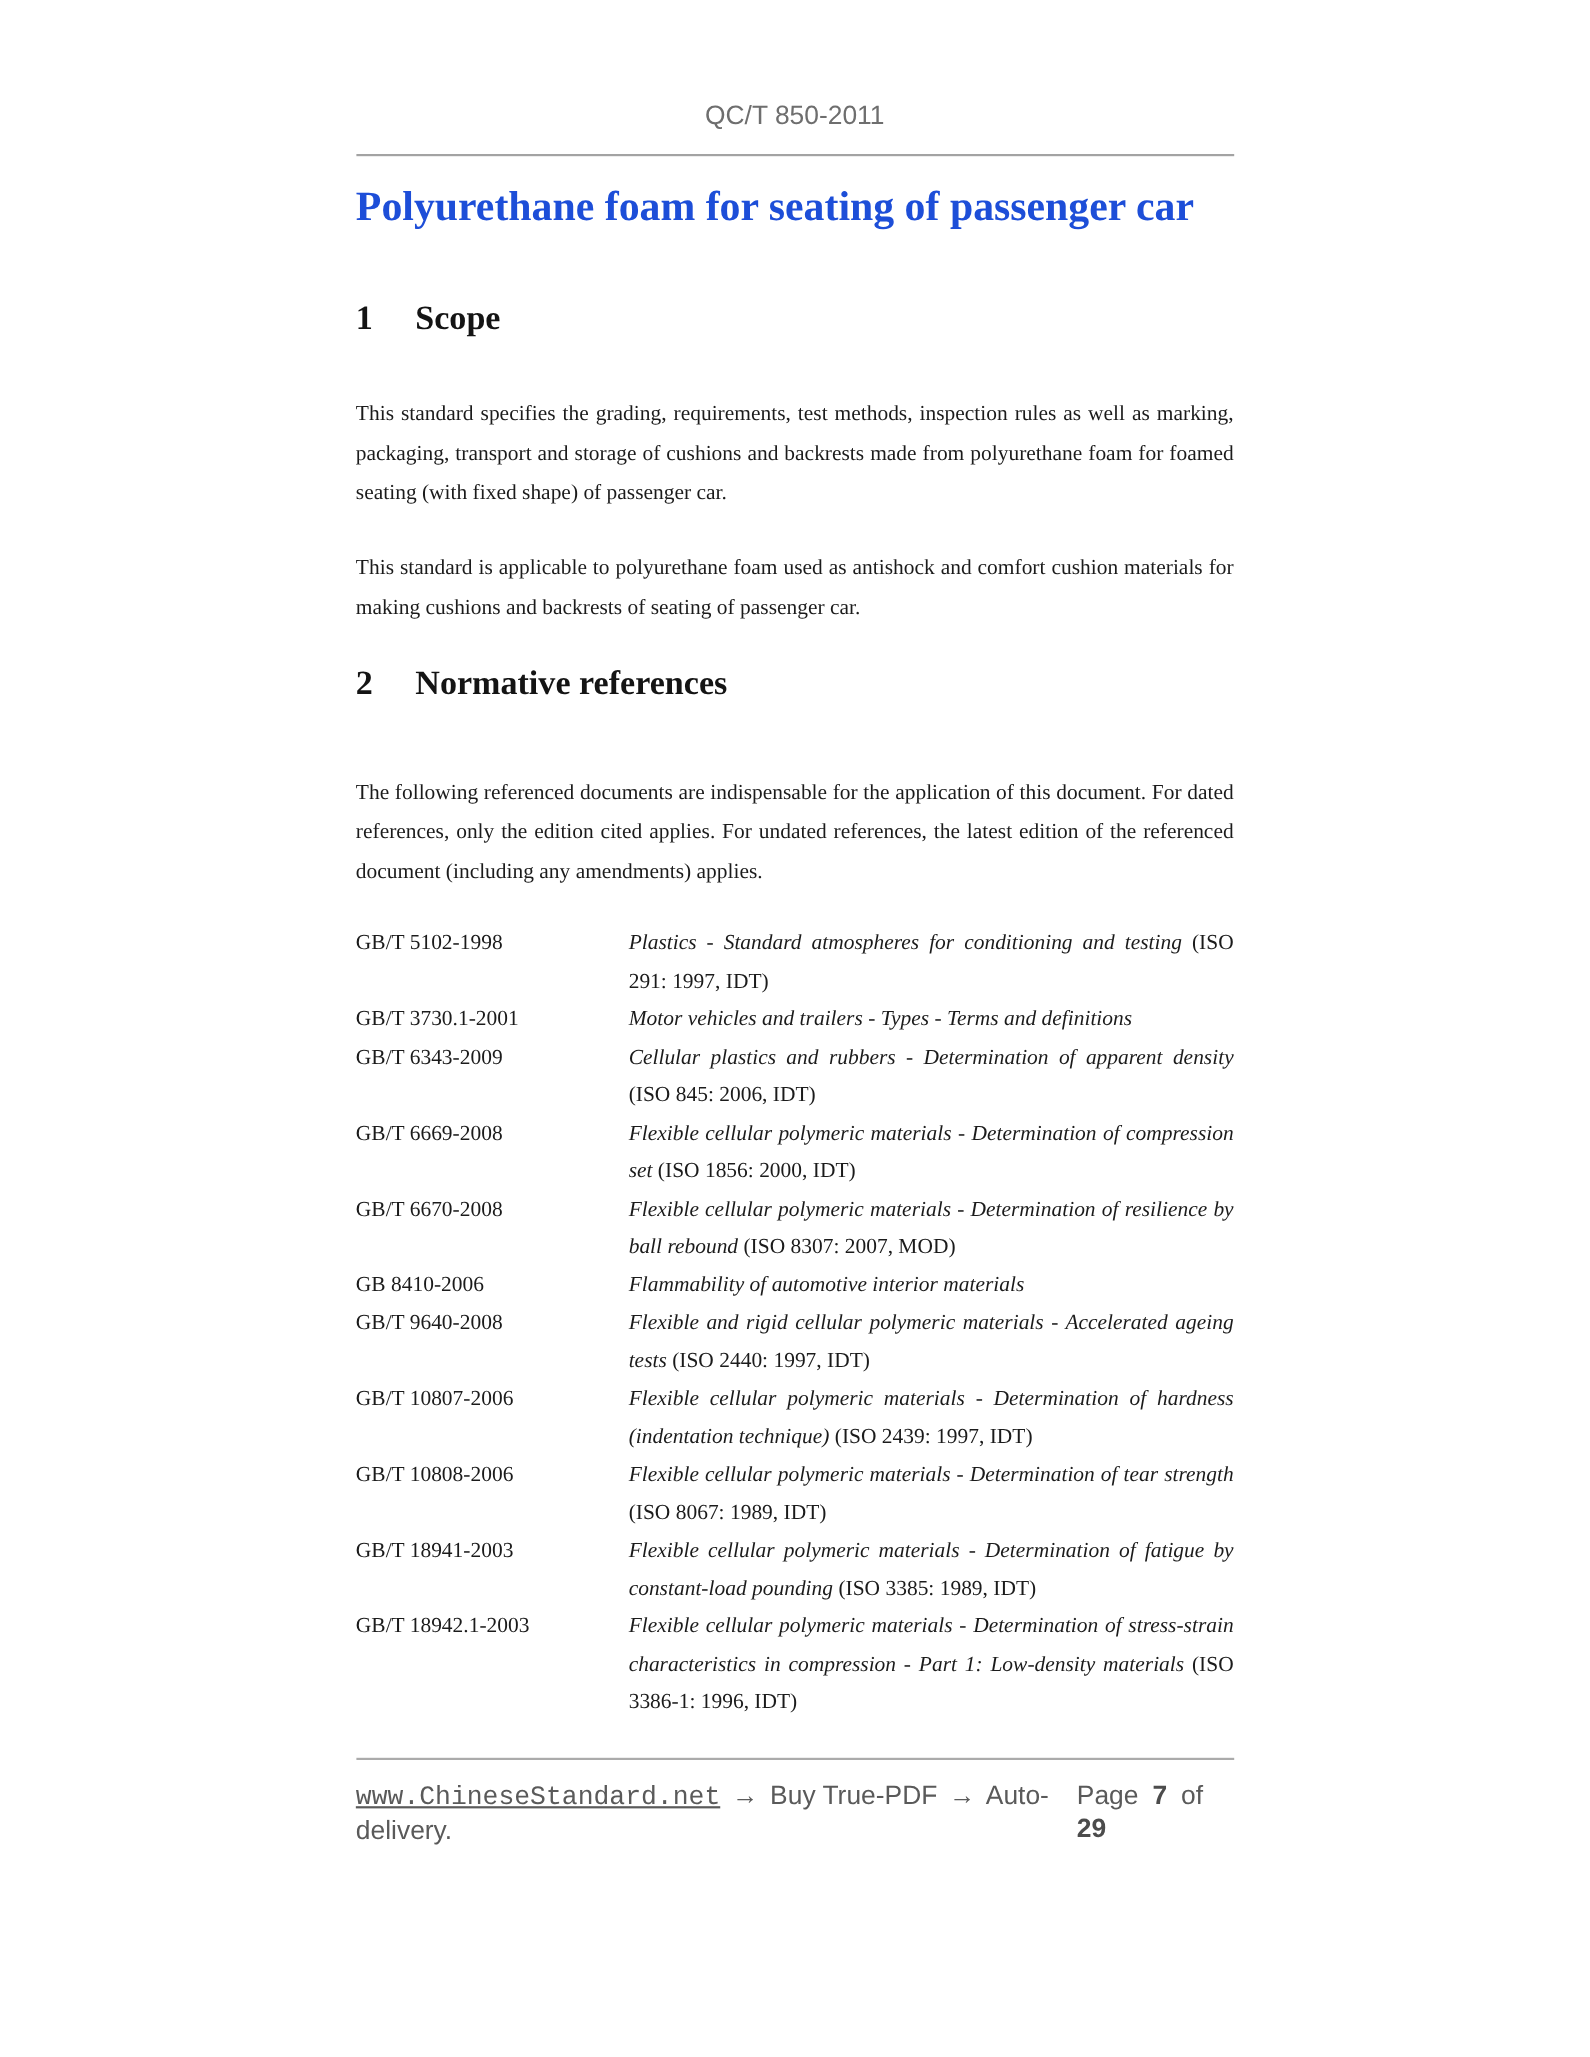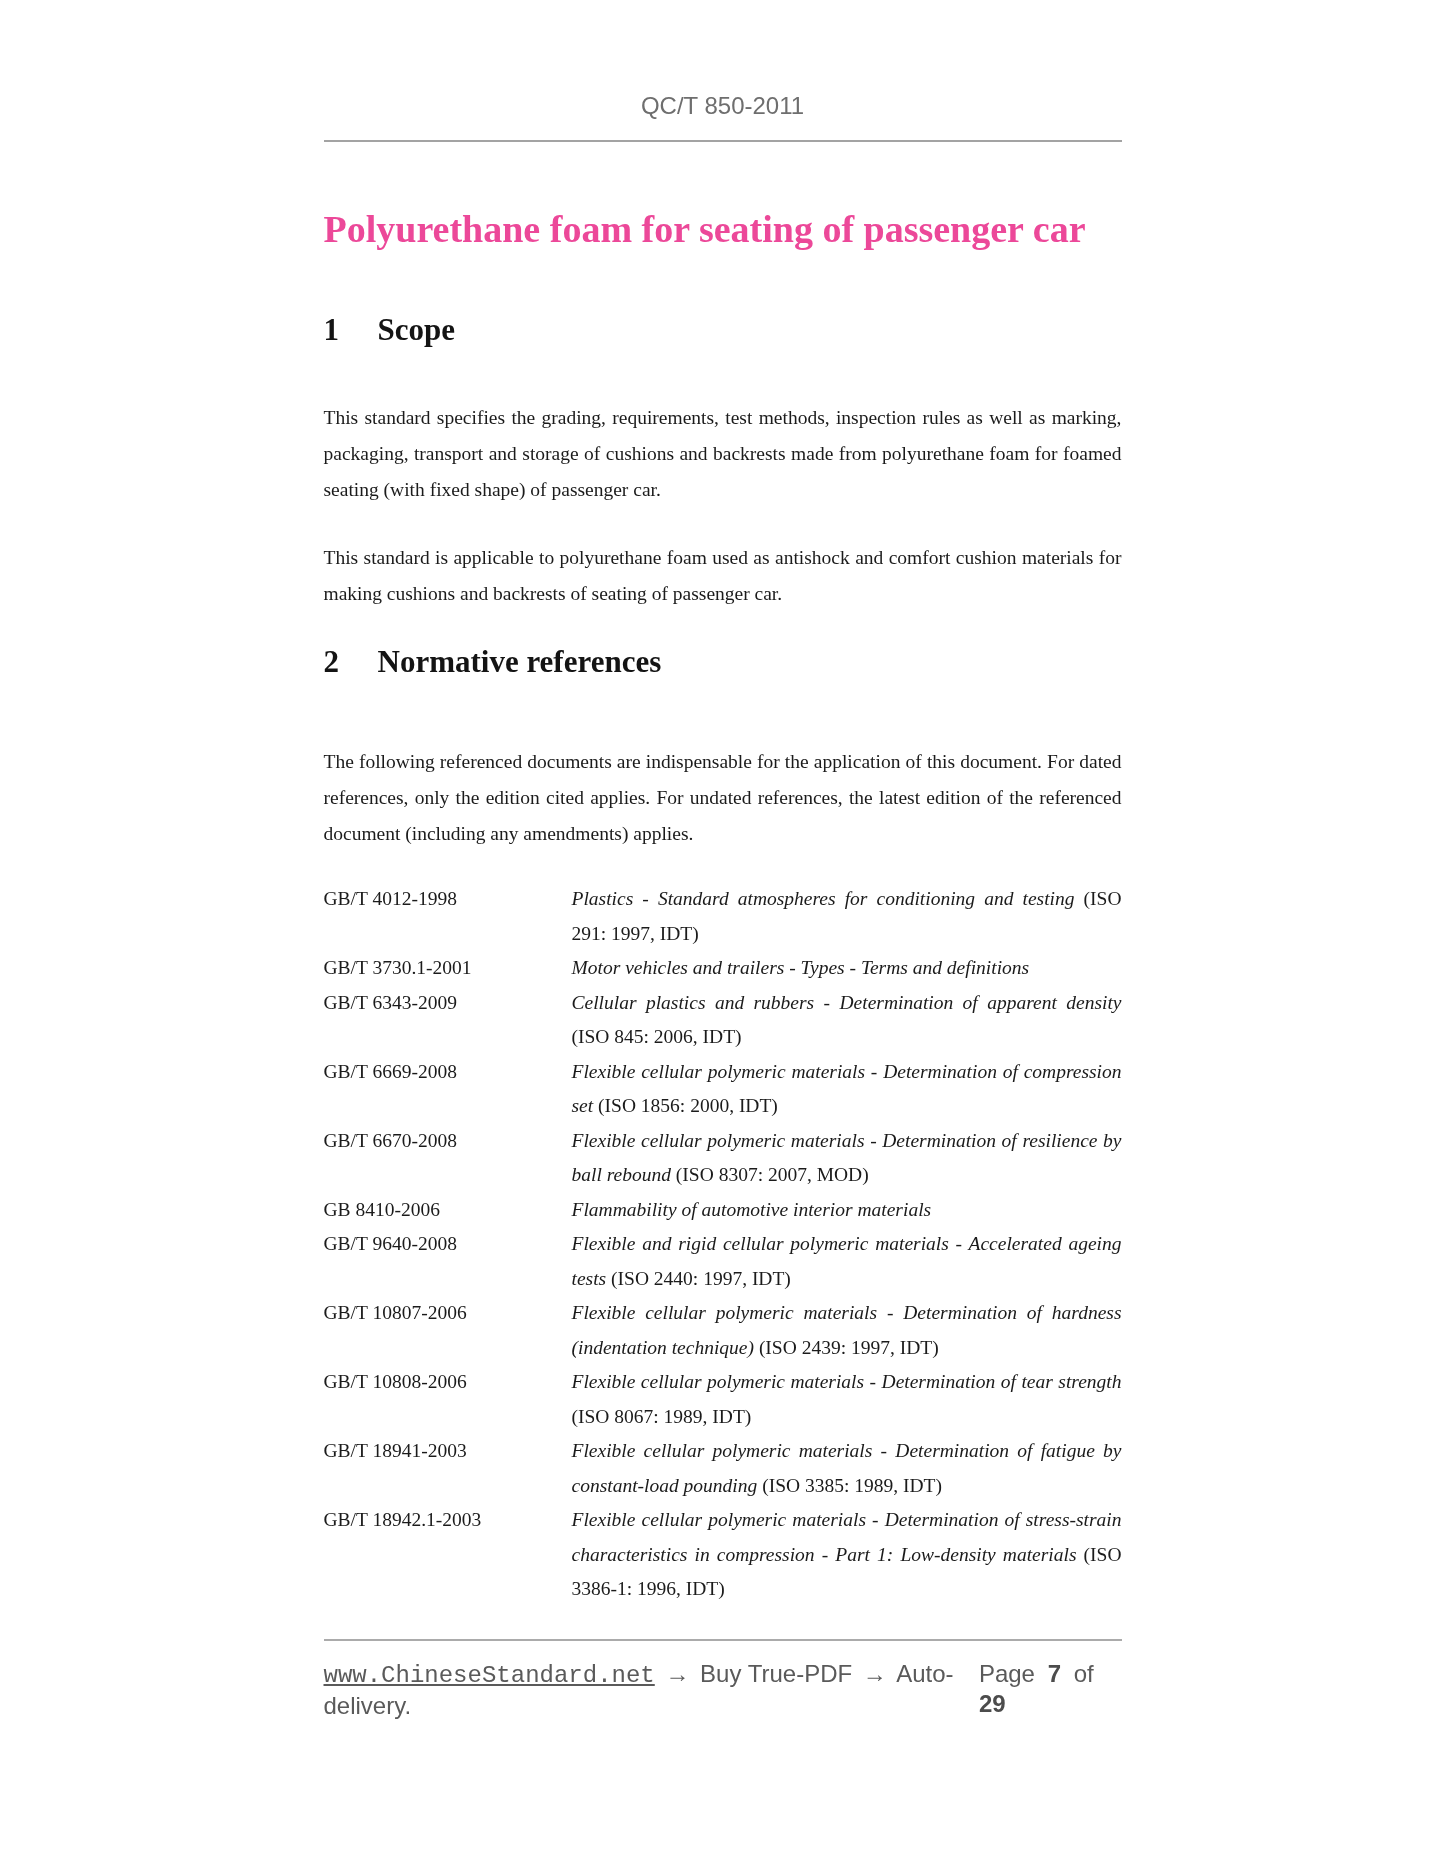--- a/index.html
+++ b/index.html
@@ -23,25 +23,25 @@
     line-height: 28px;
     color: #6e6e6e;
   }
   .header-rule {
     margin-top: 20px;
     border: none;
     border-top: 2px solid #a3a3a3;
     height: 0;
   }
   .doc-title {
-    margin-top: 64px;
+    margin-top: 23px;
     font-size: 38px;
     line-height: 46px;
     font-weight: bold;
-    color: #ec4899;
+    color: #1d4ed8;
   }
   .sec-heading {
     font-size: 31px;
     line-height: 40px;
     font-weight: bold;
     color: #141414;
   }
   .sec-heading .sec-num { display: inline-block; min-width: 54px; }
   .sec-heading-1 { margin-top: 58px; }
   .sec-heading-2 { margin-top: 30px; }
@@ -112,21 +112,21 @@
   <p class="body-par par-1">This standard specifies the grading, requirements, test methods, inspection rules as well as marking, packaging, transport and storage of cushions and backrests made from polyurethane foam for foamed seating (with fixed shape) of passenger car.</p>
   <p class="body-par par-2">This standard is applicable to polyurethane foam used as antishock and comfort cushion materials for making cushions and backrests of seating of passenger car.</p>
 
   <div class="sec-heading sec-heading-2">
     <span class="sec-num">2</span><span>Normative references</span>
   </div>
   <p class="body-par par-3">The following referenced documents are indispensable for the application of this document. For dated references, only the edition cited applies. For undated references, the latest edition of the referenced document (including any amendments) applies.</p>
 
   <div class="refs-list">
   <div class="ref-row">
-    <div class="ref-code">GB/T 4012-1998</div>
+    <div class="ref-code">GB/T 5102-1998</div>
     <div class="ref-desc"><span class="ref-title">Plastics - Standard atmospheres for conditioning and testing</span><span class="ref-iso"> (ISO 291: 1997, IDT)</span></div>
   </div>
 
   <div class="ref-row">
     <div class="ref-code">GB/T 3730.1-2001</div>
     <div class="ref-desc"><span class="ref-title">Motor vehicles and trailers - Types - Terms and definitions</span><span class="ref-iso"></span></div>
   </div>
 
   <div class="ref-row">
     <div class="ref-code">GB/T 6343-2009</div>

